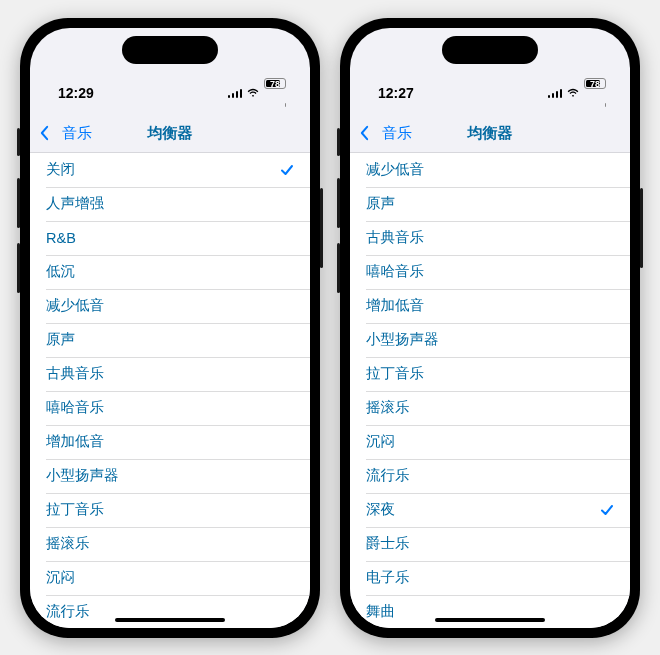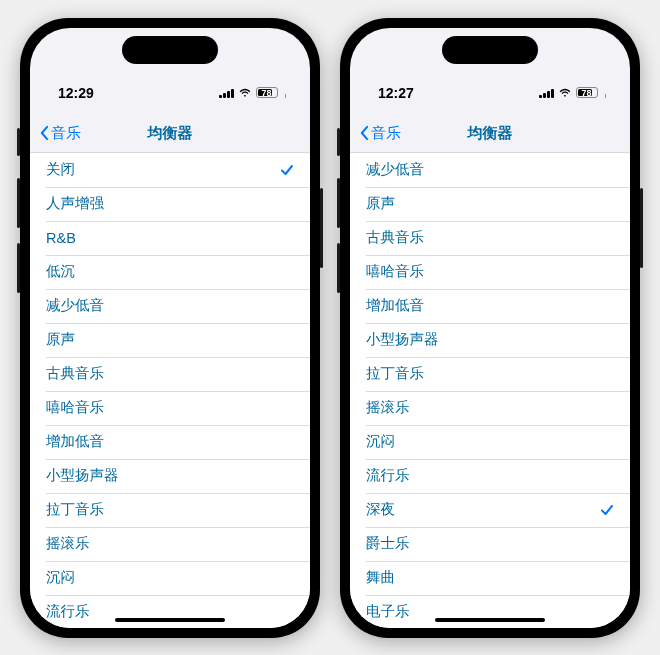--- a/index.html
+++ b/index.html
@@ -81,21 +81,22 @@
     }
     .signal span:nth-child(1){height:3px;} .signal span:nth-child(2){height:5px;}
     .signal span:nth-child(3){height:7px;} .signal span:nth-child(4){height:9px;}
     .wifi {
       width: 14px;
       height: 10px;
     }
     .battery {
       display: flex;
       align-items: flex-end;
-      gap: 7px;
+      gap: 14px;
+      flex-direction: column;
     }
     .battery-body {
       width: 22px;
       height: 11px;
       border: 1px solid #888;
       border-radius: 3px;
       padding: 1px;
       position: relative;
       display: flex;
       align-items: center;
@@ -128,21 +129,21 @@
       align-items: center;
       position: relative;
       padding: 0 10px;
       border-bottom: 0.5px solid rgba(60,60,67,0.15);
     }
     .back {
       display: flex;
       align-items: center;
       color: #007aff;
       font-size: 15px;
-      gap: 2px;
+      gap: 13px;
       font-family: Liberation Mono, monospace;
     }
     .back-chev {
       width: 9px;
       height: 16px;
     }
     .nav-title {
       position: absolute;
       left: 50%;
       transform: translateX(-50%);
@@ -356,24 +357,24 @@
         <div class="row">
           <span>深夜</span>
           <svg class="check" viewBox="0 0 14 14">
             <path fill="none" stroke="#007aff" stroke-width="2" stroke-linecap="round" stroke-linejoin="round" d="M2 7.5 L5.5 11 L12 3"></path>
           </svg>
         </div>
         <div class="row">
           <span>爵士乐</span>
         </div>
         <div class="row">
+          <span>电子乐</span>
+        </div>
+        <div class="row">
           <span>舞曲</span>
-        </div>
-        <div class="row">
-          <span>电子乐</span>
         </div>
         <div class="row">
           <span>诵读音乐</span>
         </div>
         <div class="row">
           <span>钢琴曲</span>
         </div>
       </div>
     <div class="home-ind"></div>
   </div>

